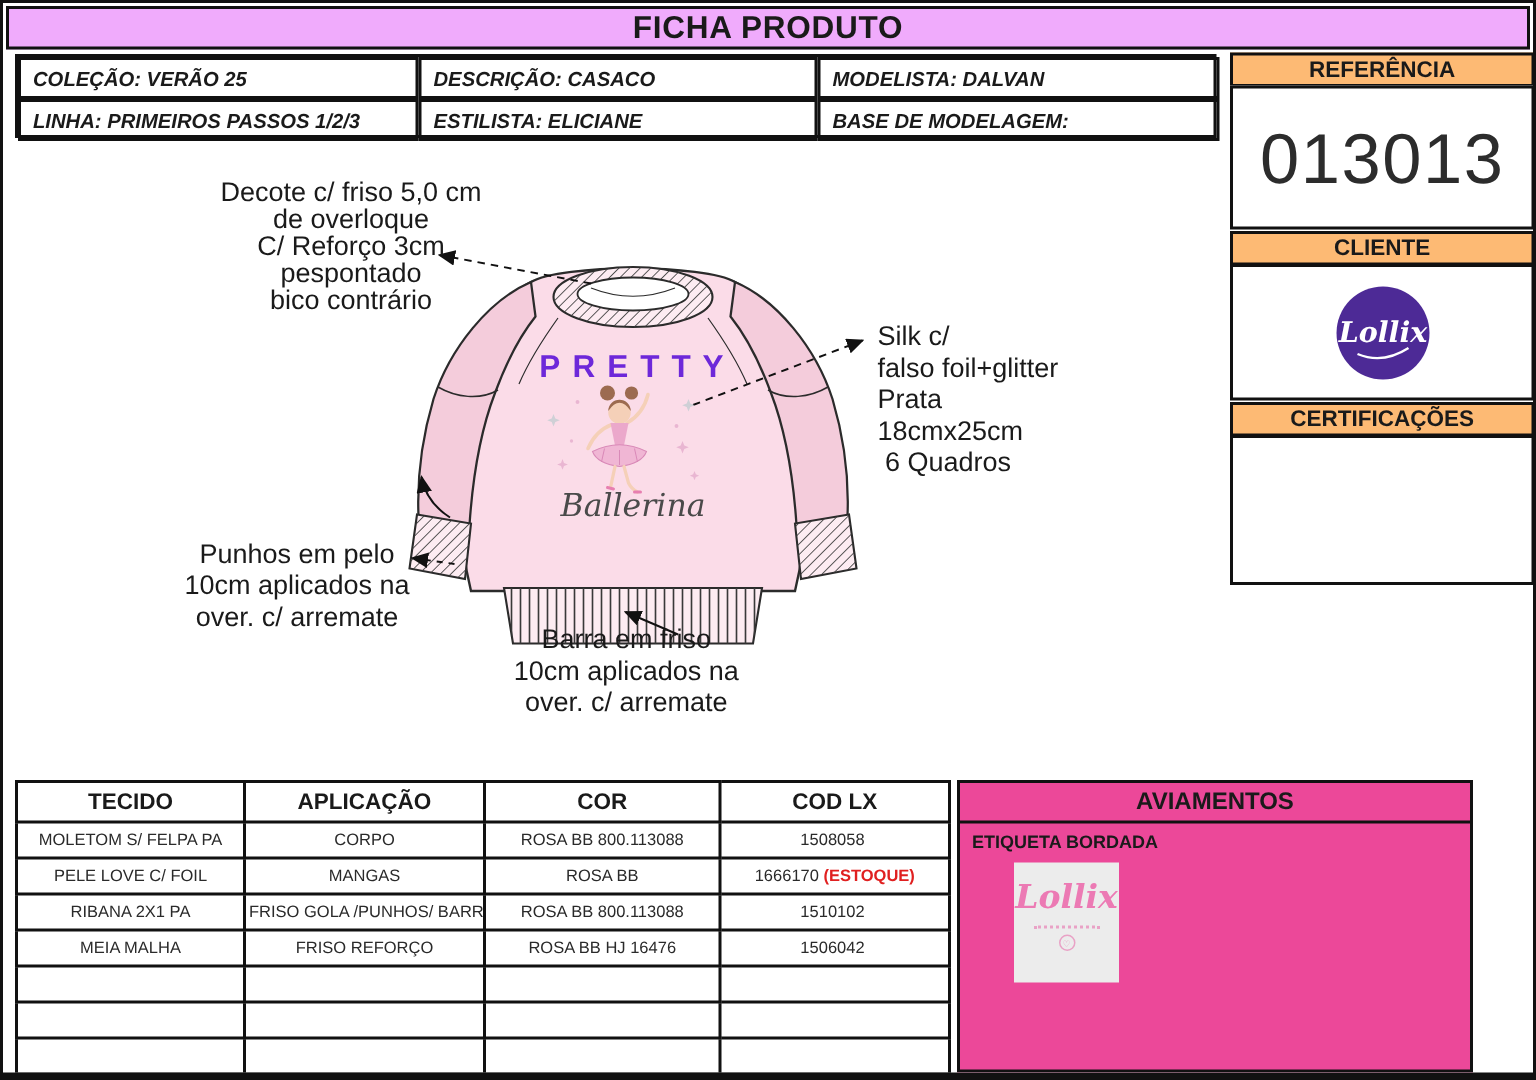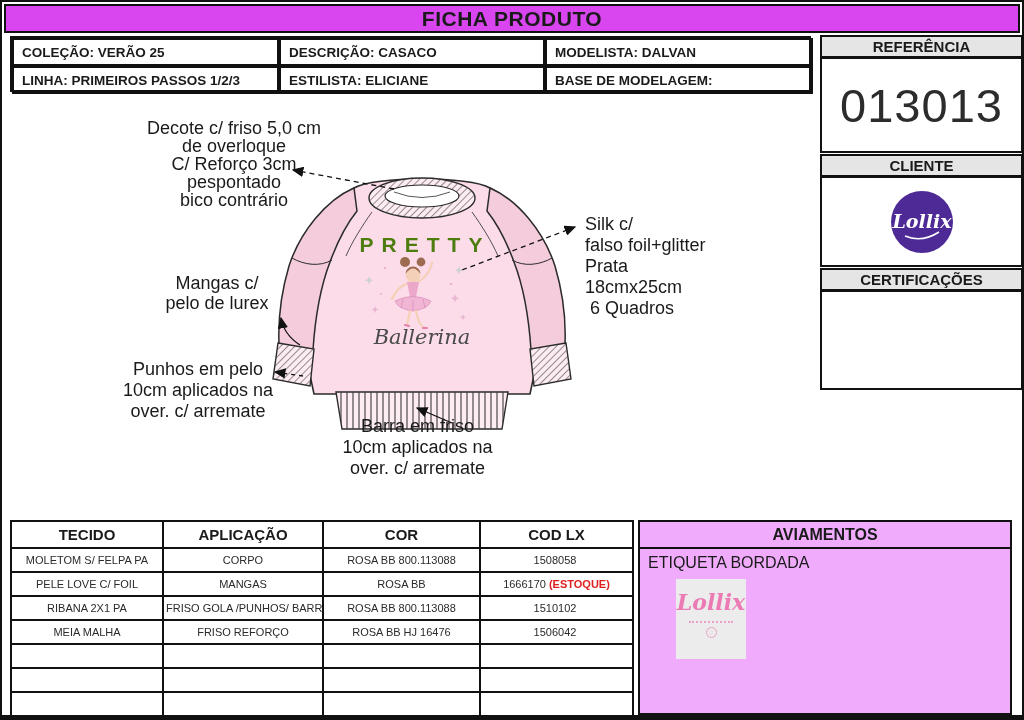--- a/index.html
+++ b/index.html
@@ -5,81 +5,81 @@
   html,body{margin:0;padding:0;background:#888;}
   *{box-sizing:border-box;}
   #page{
     position:relative;width:1024px;height:720px;background:#fff;
     border:2px solid #111;border-bottom:5px solid #111;
     font-family:"Liberation Sans", sans-serif;color:#1a1a1a;overflow:hidden;
   }
   
   .titlebar{
     position:absolute;left:2px;top:2px;width:1016px;height:29px;
-    background:#d946ef;border:2px solid #111;
+    background:#f0abfc;border:2px solid #111;
     display:flex;align-items:center;justify-content:center;
     font-size:21px;font-weight:bold;letter-spacing:.5px;
   }
   
   .info{
     position:absolute;left:8px;top:34px;width:801px;height:56px;
     display:grid;grid-template-columns:267px 266px 268px;grid-template-rows:28px 28px;
     border:2px solid #111;
   }
   .info .cell{
     border:2px solid #111;display:flex;align-items:center;
-    padding-left:8px;font-weight:bold;font-size:13.5px;white-space:nowrap;overflow:hidden;
+    padding-left:8px;font-weight:bold;font-size:13.5px;white-space:nowrap;overflow:hidden;font-style:italic;
   }
   
   .band{
-    position:absolute;left:818px;width:203px;height:23px;background:#e5e5e5;
+    position:absolute;left:818px;width:203px;height:23px;background:#fdba74;
     border:2px solid #111;display:flex;align-items:center;justify-content:center;
     font-weight:bold;font-size:15px;
   }
   .panelbox{position:absolute;left:818px;width:203px;border:2px solid #111;background:#fff;}
   .ref-value{
     display:flex;align-items:center;justify-content:center;height:100%;
     font-size:47px;color:#2c2c2c;letter-spacing:1px;
   }
   .logo-wrap{display:flex;align-items:center;justify-content:center;height:100%;}
   
   .ann{position:absolute;font-size:18px;line-height:18px;text-align:center;}
   .ann div{white-space:pre;}
   .ann.left{text-align:left;}
   
   #draw{position:absolute;left:0;top:95px;}
   .print-title{
     position:absolute;left:343px;top:231px;width:160px;text-align:center;
-    font-size:21px;font-weight:bold;letter-spacing:8px;color:#4d7c0f;z-index:3;
+    font-size:21px;font-weight:bold;letter-spacing:8px;color:#6d28d9;z-index:3;
   }
   .print-script{
     position:absolute;left:340px;top:323px;width:160px;text-align:center;
     font-family:"DejaVu Serif", serif;font-style:italic;font-size:21px;color:#4a4a4a;z-index:3;
   }
   #ballerina{position:absolute;left:353px;top:248px;z-index:3;}
   
   table.materials{
     position:absolute;left:8px;top:518px;width:622px;border-collapse:collapse;
     table-layout:fixed;
     padding-left:48px;
   }
   table.materials th, table.materials td{border:2px solid #111;}
   table.materials th{height:27px;font-size:15px;font-weight:bold;padding:0;}
   table.materials td{height:24px;font-size:11px;text-align:center;padding:0 2px;white-space:nowrap;overflow:hidden;color:#2a2a2a;}
   td .note{color:#E02020;font-weight:bold;margin-left:3px;}
   
   .aviamentos{
-    position:absolute;left:636px;top:518px;width:374px;height:195px;border:2px solid #111;background:#f0abfc;
+    position:absolute;left:636px;top:518px;width:344px;height:195px;border:2px solid #111;background:#ec4899;
   }
   .avi-header{
     height:27px;border-bottom:2px solid #111;display:flex;align-items:center;justify-content:center;
     font-weight:bold;font-size:16px;
   }
   .avi-body{padding:5px 8px;}
-  .avi-item-label{font-weight:normal;font-size:16px;}
+  .avi-item-label{font-weight:bold;font-size:12px;}
   .etiqueta{
     margin:7px 0 0 28px;width:70px;height:80px;background:#ececec;
     display:flex;flex-direction:column;align-items:center;
   }
   .et-logo{
     margin-top:12px;font-family:"DejaVu Serif", serif;font-style:italic;font-weight:bold;
     font-size:22px;color:#EC7AB4;line-height:22px;
   }
   .et-line{width:44px;border-top:2px dotted #e9a2c6;margin-top:8px;}
   .et-circle{
@@ -209,24 +209,20 @@
     <div>pespontado</div>
     <div>bico contrário</div>
   </div>
   <div class="ann left" style="left:583px;top:212px;line-height:21px;">
     <div>Silk c/</div>
     <div>falso foil+glitter</div>
     <div>Prata</div>
     <div>18cmx25cm</div>
     <div> 6 Quadros</div>
   </div>
-  <div class="ann" style="left:150px;top:271px;width:130px;line-height:20px;">
-    <div>Mangas c/</div>
-    <div>pelo de lurex</div>
-  </div>
   <div class="ann" style="left:112px;top:357px;width:168px;line-height:21px;">
     <div>Punhos em pelo</div>
     <div>10cm aplicados na</div>
     <div>over. c/ arremate</div>
   </div>
   <div class="ann" style="left:328px;top:414px;width:175px;line-height:21px;">
     <div>Barra em friso</div>
     <div>10cm aplicados na</div>
     <div>over. c/ arremate</div>
   </div>

